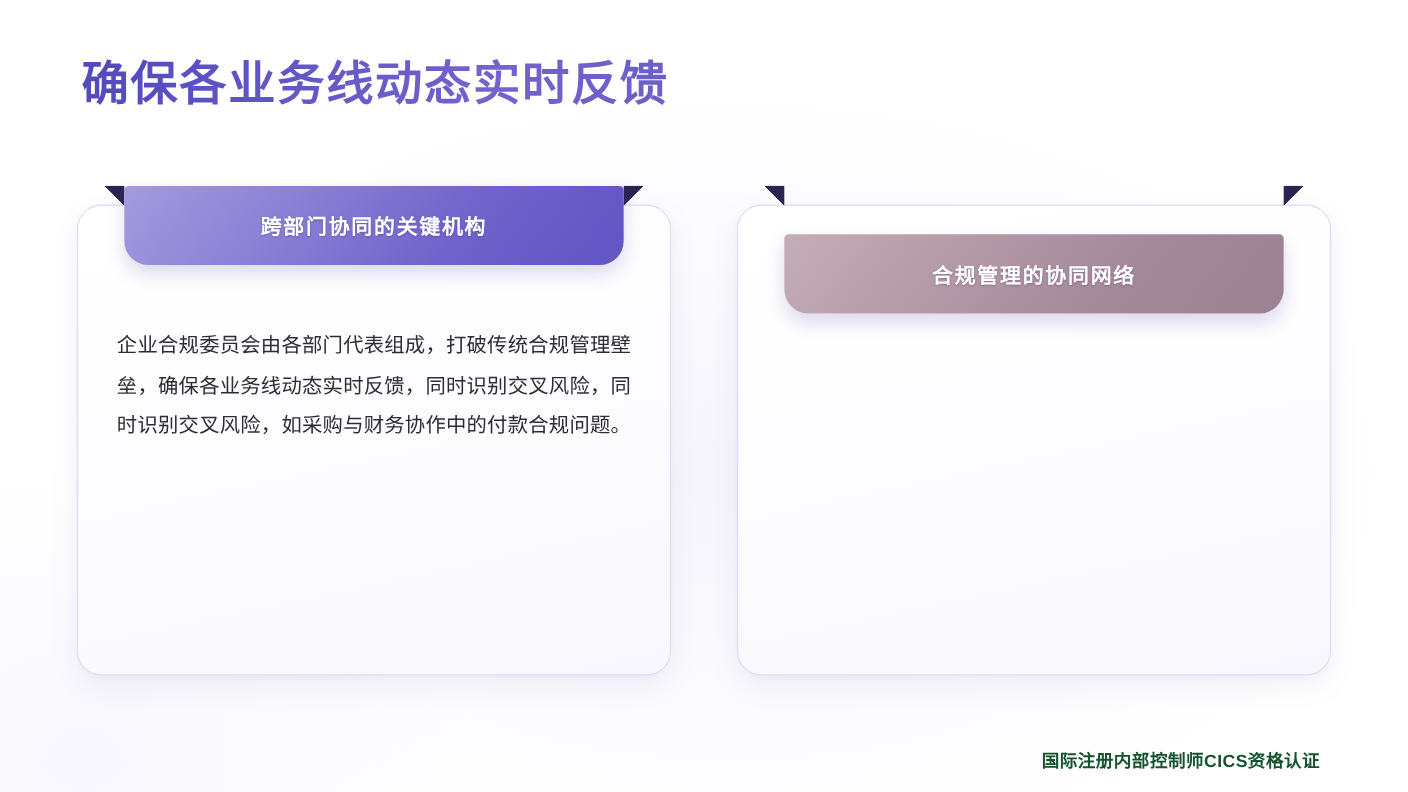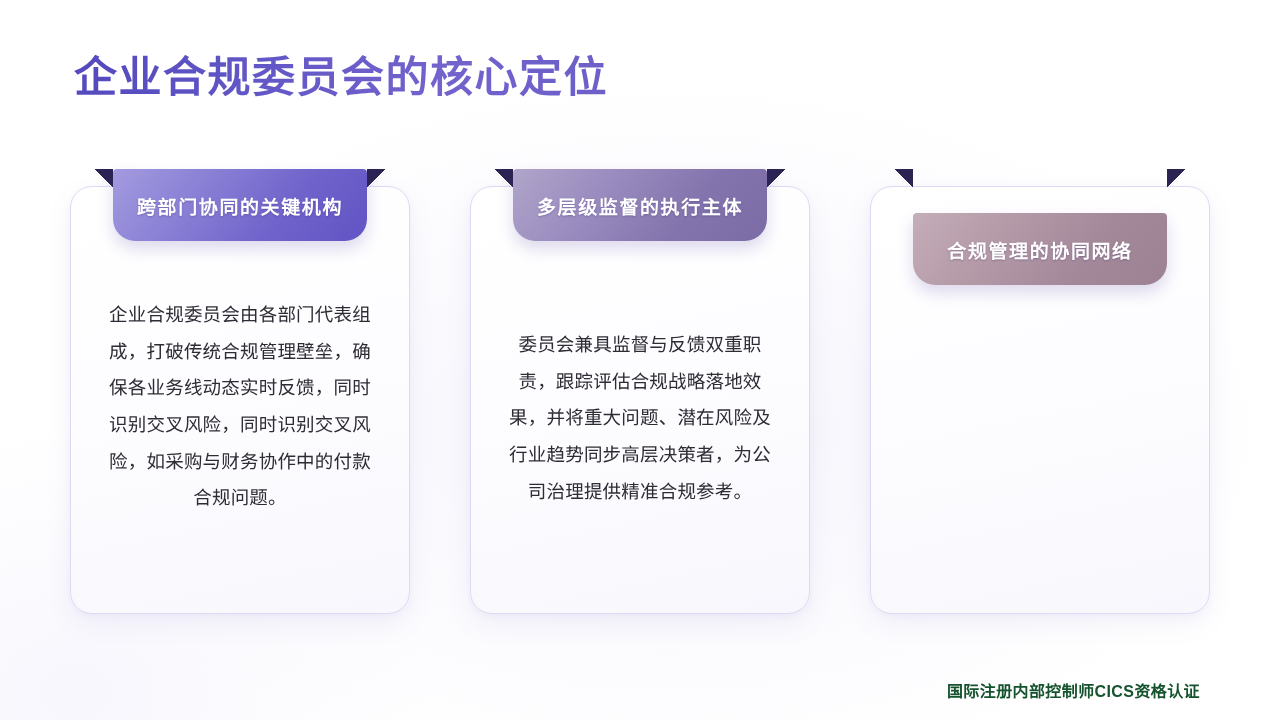--- a/index.html
+++ b/index.html
@@ -147,45 +147,35 @@
     color:#14532d;
     letter-spacing:0.4px;
     white-space:nowrap;
   }
 </style>
 </head>
 <body>
 
 <div class="bg-wash"></div>
 
-<h1 class="page-title">企业合规委员会的核心定位</h1>
+<h1 class="page-title">确保各业务线动态实时反馈</h1>
 
 <div class="cards">
 
   <section class="card card-1">
     <div class="ribbon-wrap">
       <span class="fold fold-l"></span>
       <span class="fold fold-r"></span>
       <div class="ribbon ribbon-1">
         <span class="ribbon-title">跨部门协同的关键机构</span>
       </div>
     </div>
     <p class="card-body">企业合规委员会由各部门代表组成，打破传统合规管理壁垒，确保各业务线动态实时反馈，同时识别交叉风险，同时识别交叉风险，如采购与财务协作中的付款合规问题。</p>
   </section>
 
-  <section class="card card-2">
-    <div class="ribbon-wrap">
-      <span class="fold fold-l"></span>
-      <span class="fold fold-r"></span>
-      <div class="ribbon ribbon-2">
-        <span class="ribbon-title">多层级监督的执行主体</span>
-      </div>
-    </div>
-    <p class="card-body">委员会兼具监督与反馈双重职责，跟踪评估合规战略落地效果，并将重大问题、潜在风险及行业趋势同步高层决策者，为公司治理提供精准合规参考。</p>
-  </section>
 
   <section class="card card-3">
     <div class="ribbon-wrap">
       <span class="fold fold-l"></span>
       <span class="fold fold-r"></span>
       <div class="ribbon ribbon-3">
         <span class="ribbon-title">合规管理的协同网络</span>
       </div>
     </div>
   </section>

